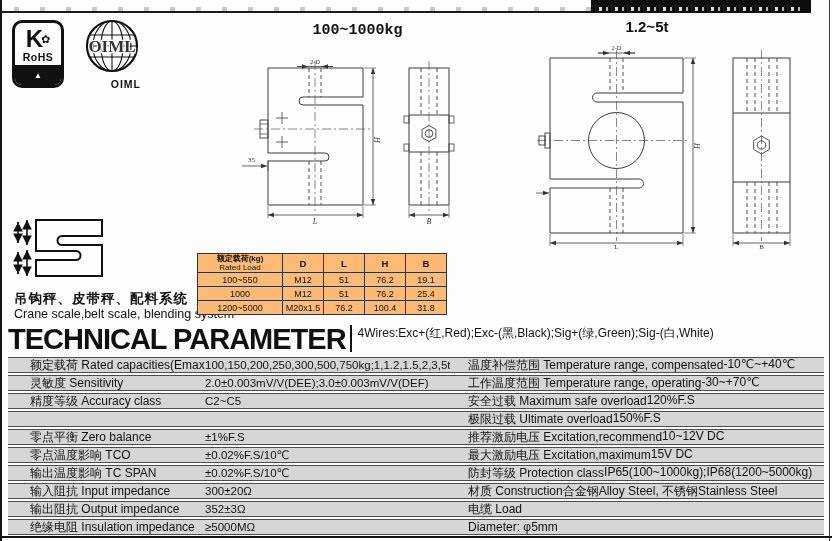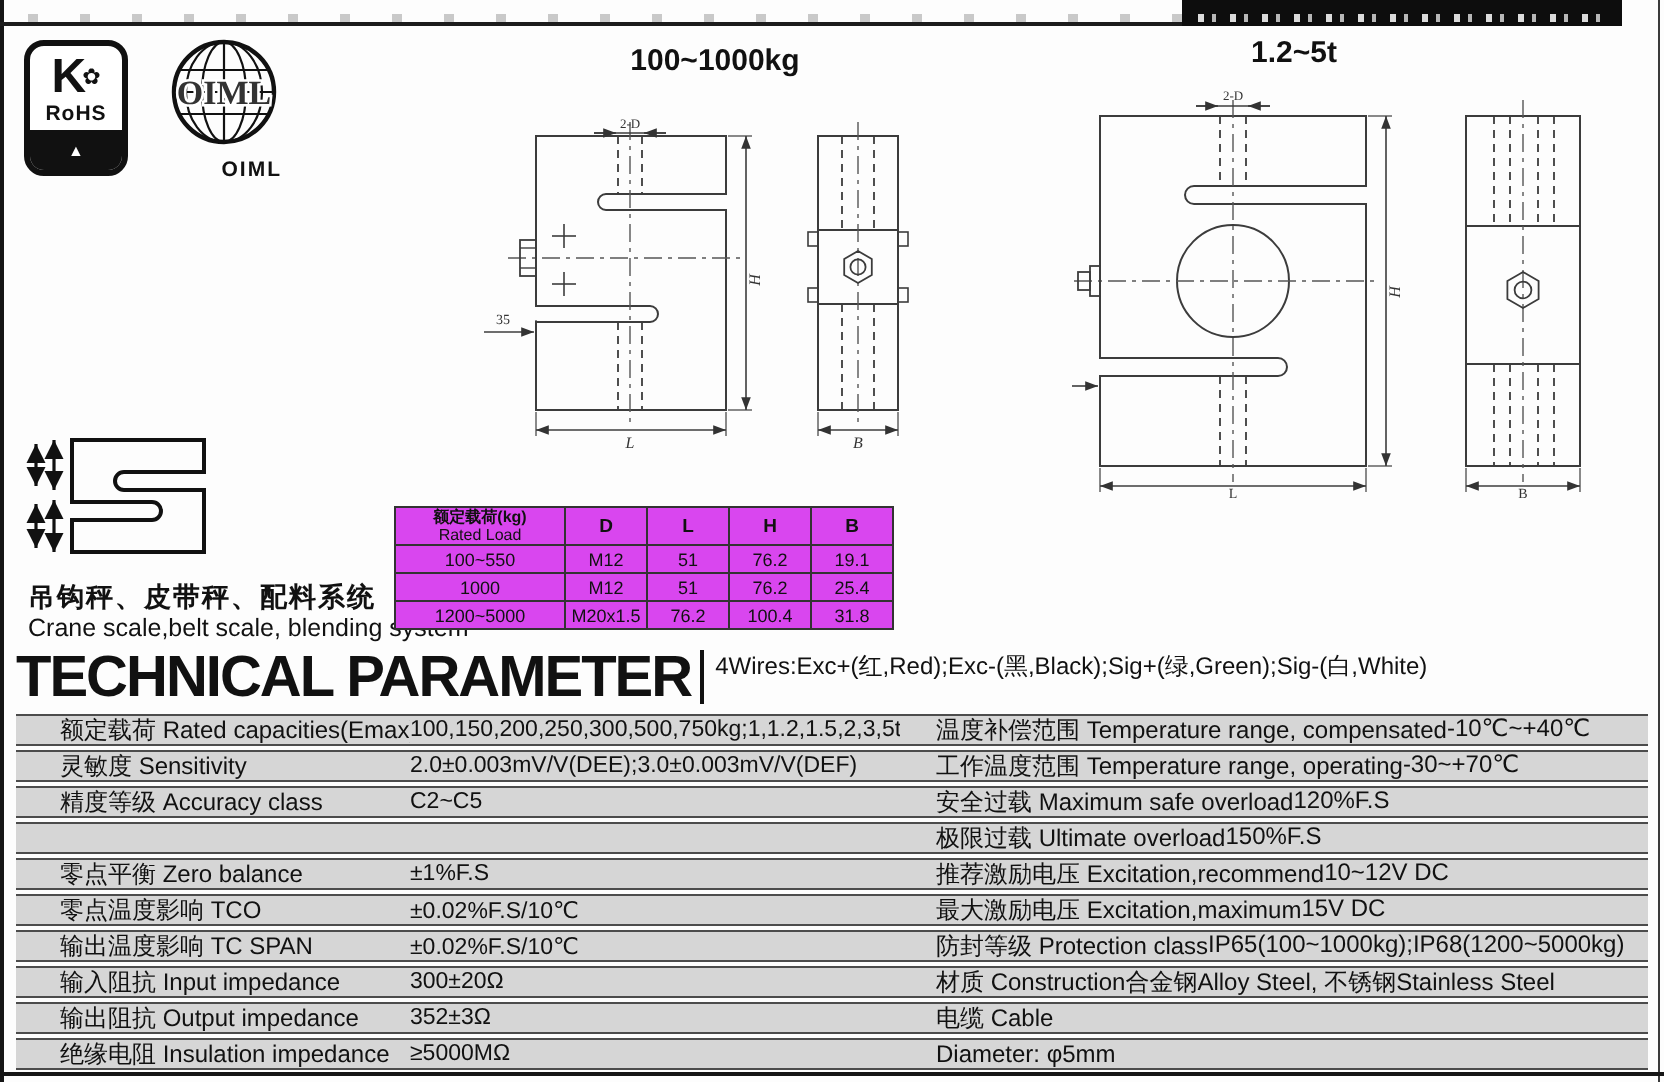--- a/index.html
+++ b/index.html
@@ -33,32 +33,32 @@
   .rohs .rohs-label{flex:0 0 14px;text-align:center;font-weight:bold;font-size:10.5px;letter-spacing:.5px;}
   .rohs .brand-strip{flex:1;background:#111;color:#fff;display:flex;align-items:center;justify-content:center;
     font-size:8px;font-weight:bold;}
 
   
   .oiml{left:83px;top:18px;width:58px;height:68px;text-align:right;}
   .oiml .caption{font-size:10.5px;font-weight:bold;margin-top:0px;letter-spacing:1px;}
 
   
   .draw-title{font-weight:bold;font-size:15px;text-align:center;}
-  .t1{left:240px;top:22px;width:235px;}
+  .t1{left:240px;top:22px;width:235px;font-family:Liberation Mono, monospace;}
   .t2{left:557px;top:18px;width:180px;}
 
   
   .s-icon{left:12px;top:216px;}
 
   
   .app-zh{left:14px;top:290px;font-size:13.5px;font-weight:bold;letter-spacing:1px;}
   .app-en{left:14px;top:307px;font-size:12.5px;}
 
   
-  table.dims{left:197px;top:253px;position:absolute;border-collapse:collapse;background:#d946ef;}
+  table.dims{left:197px;top:253px;position:absolute;border-collapse:collapse;background:#fdba74;}
   table.dims th,table.dims td{border:1px solid #333;padding:0 2px;text-align:center;font-weight:normal;}
   table.dims .loadhead{width:80px;font-size:8px;line-height:9px;}
   table.dims .loadhead .zh{font-weight:bold;}
   table.dims th.c{width:36px;font-size:9.5px;font-weight:bold;}
   table.dims td{font-size:9px;height:13px;}
 
   
   .tech-head{left:8px;top:325px;display:flex;white-space:nowrap;}
   .tech-title{font-size:29px;line-height:29px;font-weight:bold;letter-spacing:-1px;}
   .tech-divider{width:2px;height:27px;background:#111;margin:0 6px 1px 4px;}
@@ -381,21 +381,21 @@
     <div class="cl-value">300±20Ω</div>
     <div class="cright">
         <div class="cr-label">材质 Construction</div>
         <div class="cr-value">合金钢Alloy Steel, 不锈钢Stainless Steel</div>
       </div>
   </div>
   <div class="prow">
     <div class="cl-label">输出阻抗 Output  impedance</div>
     <div class="cl-value">352±3Ω</div>
     <div class="cright">
-        <div class="cr-label">电缆 Cable</div>
+        <div class="cr-label">电缆 Load</div>
       </div>
   </div>
   <div class="prow">
     <div class="cl-label">绝缘电阻 Insulation impedance</div>
     <div class="cl-value">≥5000MΩ</div>
     <div class="cright">
         <div class="cr-label"></div>
         <div class="cr-value">Diameter: φ5mm</div>
       </div>
   </div>

